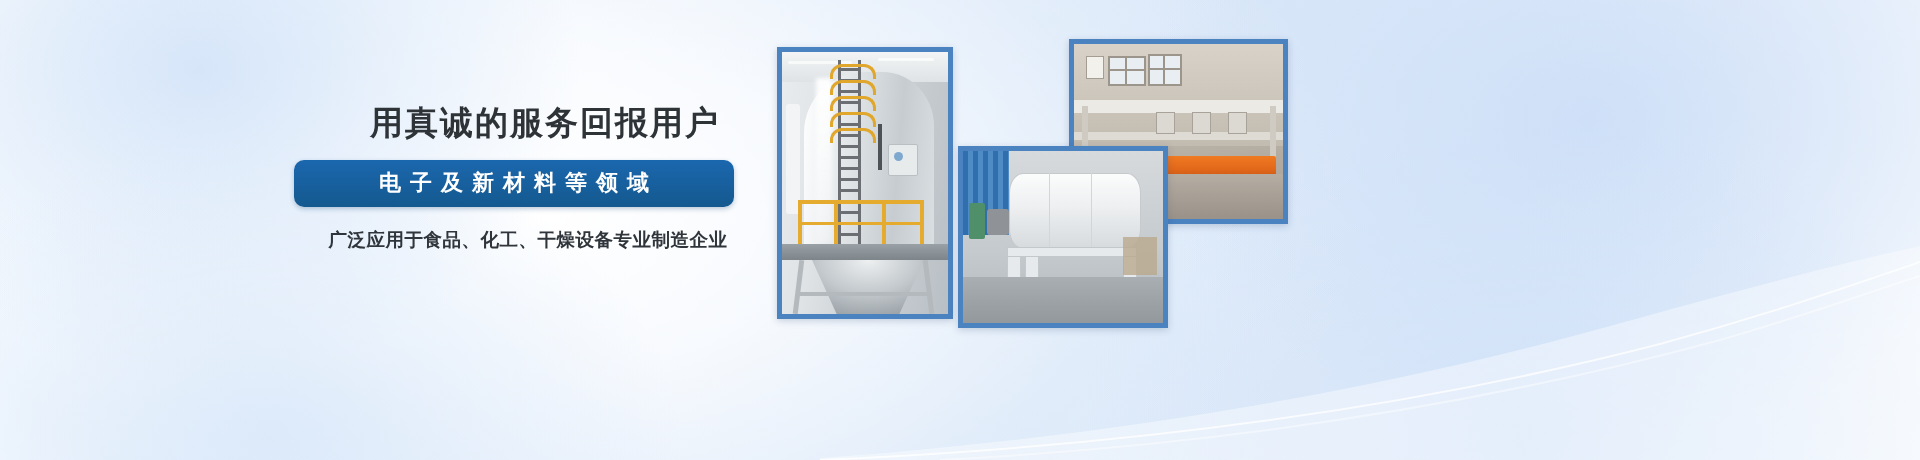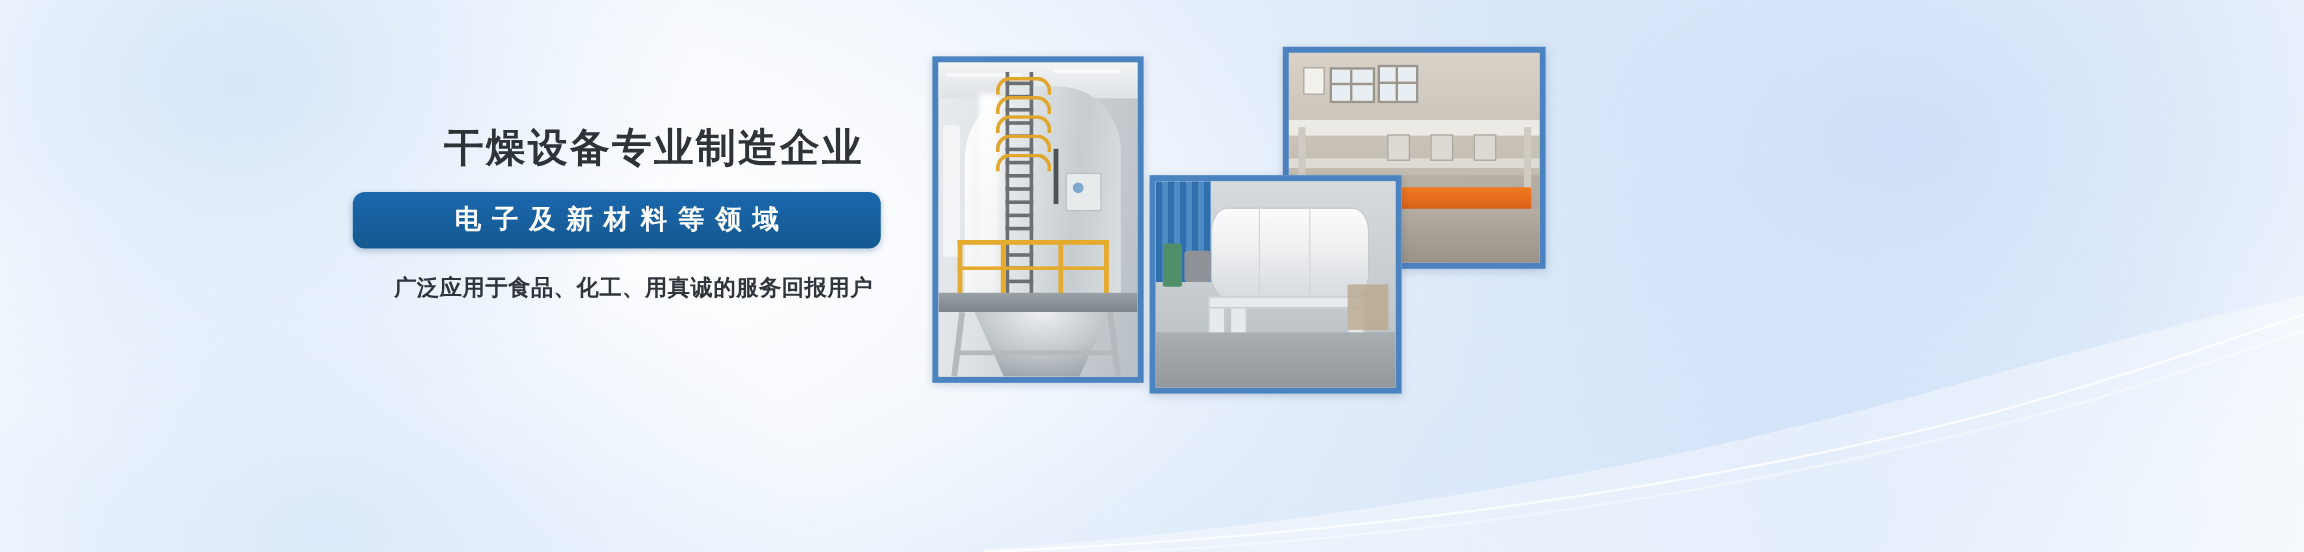--- a/index.html
+++ b/index.html
@@ -125,27 +125,27 @@
   <div class="tint-bl"></div>
   <div class="tint-br"></div>
 
   <svg class="swoosh" viewBox="0 0 1100 220" preserveAspectRatio="none">
     <path d="M0,218 C300,196 560,150 790,86 C900,56 1000,28 1100,6 L1100,220 L0,220 Z" fill="rgba(255,255,255,0.40)"></path>
     <path d="M0,220 C320,206 600,166 840,104 C950,74 1030,46 1100,22" fill="none" stroke="rgba(255,255,255,0.75)" stroke-width="2"></path>
     <path d="M120,220 C420,204 680,160 900,100 C990,74 1050,52 1100,36" fill="none" stroke="rgba(255,255,255,0.45)" stroke-width="2"></path>
   </svg>
 
   <div class="copy">
-    <h1 class="headline">干燥设备专业制造企业</h1>
+    <h1 class="headline">用真诚的服务回报用户</h1>
 
     <div class="pill">
       <span class="pill-text">电子及新材料等领域</span>
     </div>
 
-    <p class="subline">广泛应用于食品、化工、用真诚的服务回报用户</p>
+    <p class="subline">广泛应用于食品、化工、干燥设备专业制造企业</p>
   </div>
 
   <div class="photo" id="photo-spray-dryer">
     <div class="ph-inner">
       <div class="sd-bg"></div>
       <div class="sd-ceil"></div>
       <div class="sd-ceil-line" style="left:6px;top:9px;width:64px;"></div>
       <div class="sd-ceil-line" style="left:96px;top:6px;width:56px;"></div>
       <div class="sd-ceil-line" style="left:4px;top:52px;width:14px;height:110px;border-radius:3px;background:#f4f6f7;opacity:.85;"></div>
       <div class="sd-tank"></div>

